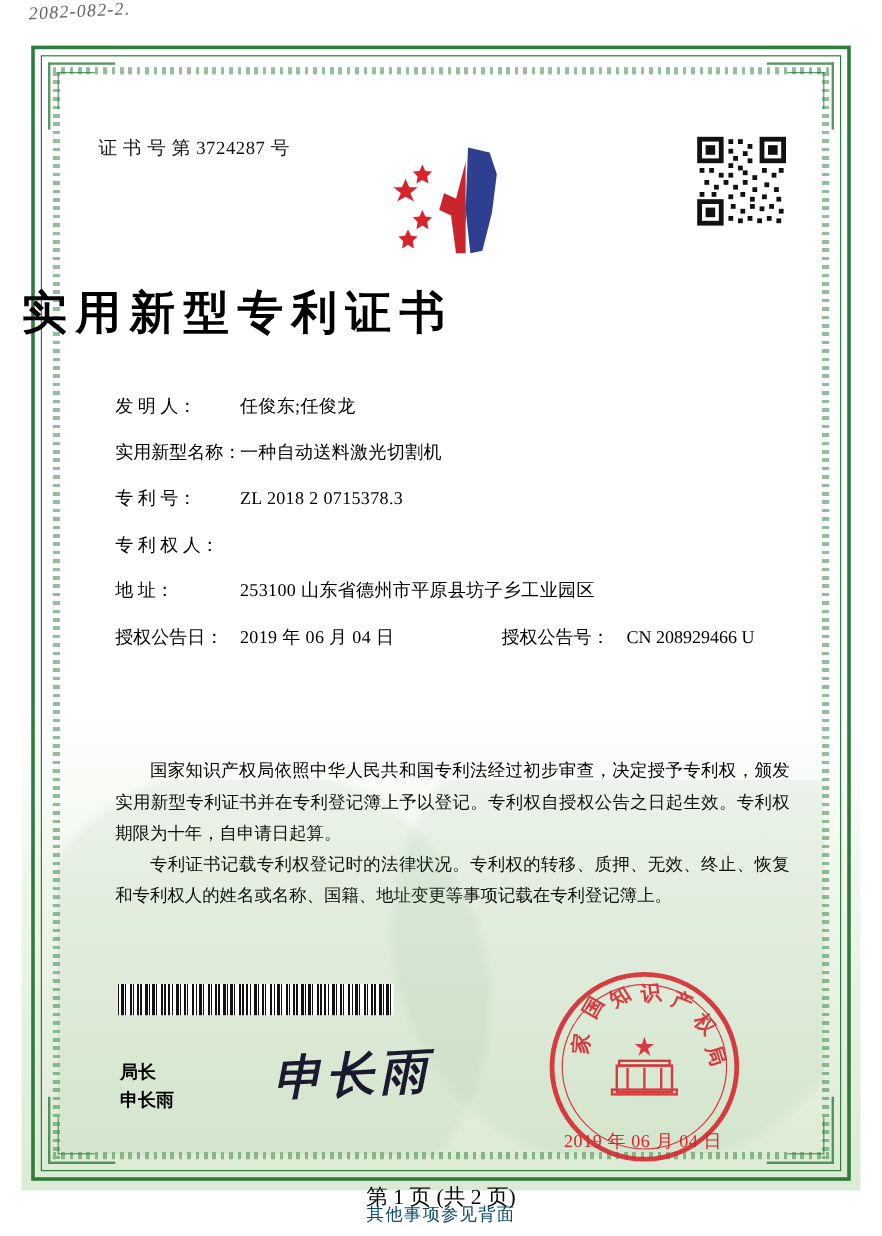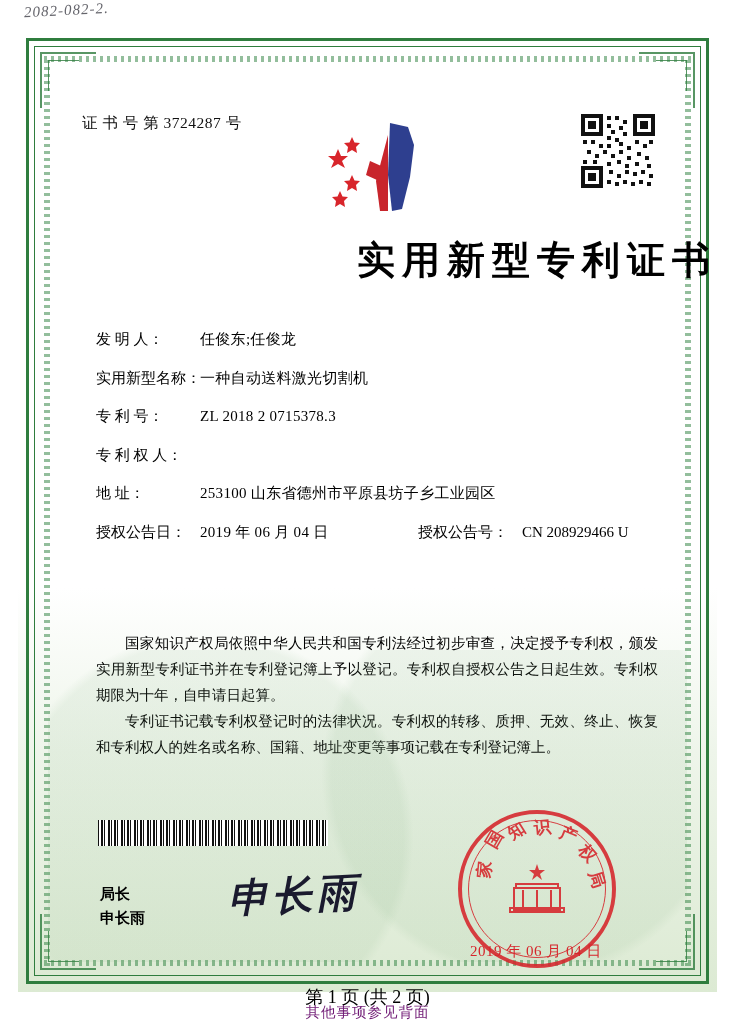--- a/index.html
+++ b/index.html
@@ -114,21 +114,21 @@
     width: 78px;
     height: 78px;
   }
 
   
   .title {
     position: absolute;
     left: 0;
     right: 0;
     top: 205px;
-    text-align: right;
+    text-align: left;
     font-family: "DejaVu Serif", "Liberation Serif", serif;
     font-size: 38px;
     font-weight: bold;
     letter-spacing: 7px;
     color: #000;
   }
 
   
   .fields {
     position: absolute;
@@ -267,21 +267,21 @@
     text-align: center;
     font-size: 18px;
     color: #000;
   }
   .footer-note {
     position: absolute;
     left: 0; right: 0;
     top: 1003px;
     text-align: center;
     font-size: 14.5px;
-    color: #701a75;
+    color: #0c4a6e;
     letter-spacing: 1px;
   }
 
   
   .watermark {
     position: absolute;
     left: 30px;
     right: 30px;
     top: 620px;
     bottom: 30px;

